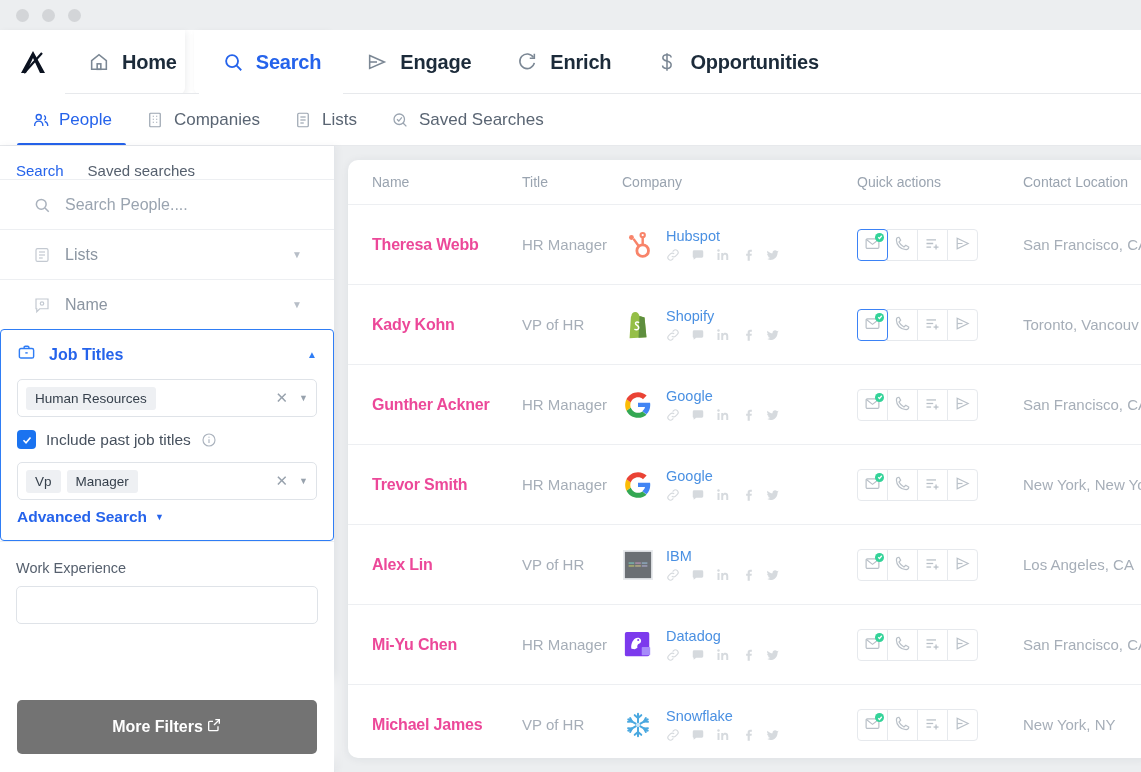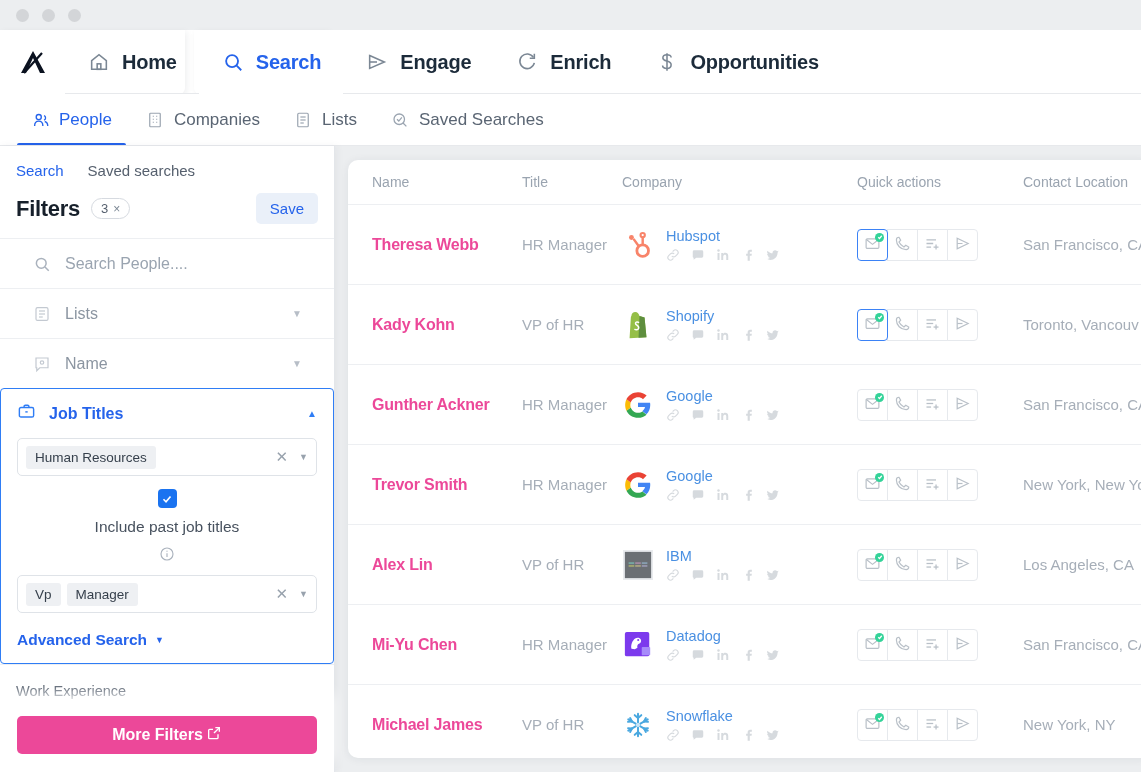--- a/index.html
+++ b/index.html
@@ -61,34 +61,34 @@
   .jobtitles { margin: 0; border:1.6px solid #2f7df5; background:#fff; border-radius:4px; }
   .jt-head { display:flex; align-items:center; gap:13px; padding: 0 16px; height:49px; color:#2563eb; font-size:16px; font-weight:700; }
   .jt-head .caret { margin-left:auto; color:#2f7df5; font-size:10px; }
   .jt-body { padding: 0 16px 14px 16px; }
   .select-box { border:1px solid #dfe3e8; border-radius:5px; height:38px; display:flex; align-items:center; padding: 0 8px; gap:6px; background:#fff; }
   .chip { background:#eef0f3; border-radius:3px; padding: 4px 9px; font-size:13.5px; color:#36404c; white-space:nowrap;text-align:right; }
   .sb-actions { margin-left:auto; display:flex; align-items:center; gap:11px; color:#98a2ad; }
   .sb-x { font-size:15px; cursor:pointer; }
   .sb-caret { font-size:9px; cursor:pointer; }
 
-  .chk-row { display:flex; align-items:center; gap:10px; margin: 13px 0; flex-direction: column; }
+  .chk-row { display:flex; align-items:center; gap:10px; margin: 13px 0; }
   .chkbox { width:19px; height:19px; border-radius:4px; background:#1a73f0; display:flex; align-items:center; justify-content:center; flex:none; cursor:pointer;}
   .chk-label { font-size:15.5px; color:#47515e; }
   .info-ico { width:16px; height:16px; color:#aab2bd; }
 
-  .adv { margin-top:18px; display:flex; align-items:center; gap:8px; color:#2563eb; font-size:15.5px; font-weight:700; cursor:pointer; }
+  .adv { margin-top:8px; display:flex; align-items:center; gap:8px; color:#2563eb; font-size:15.5px; font-weight:700; cursor:pointer; }
   .adv .caret { font-size:9px; }
 
   .work-exp { border-top:1px solid #edeff2; padding: 18px 16px 0 16px; }
   .we-label { font-size:14.5px; color:#56606e; }
   .we-box { margin-top:10px; height:38px; border:1px solid #dfe3e8; border-radius:5px; background:#fff; }
 
   .morefilters-wrap { position:absolute; left:0; right:0; bottom:0; background:#fff; padding: 14px 17px 18px 17px; border-radius:0 0 10px 10px; box-shadow: 0 -8px 14px rgba(255,255,255,.95); }
-  .morefilters { width:100%; height:38px; background:#ec4899; color:#fff; border:none; border-radius:5px; font-size:16px; font-weight:700; display:flex; align-items:center; justify-content:center; gap:3px; cursor:pointer; font-family:inherit;}
+  .morefilters { width:100%; height:54px; background:#737373; color:#fff; border:none; border-radius:5px; font-size:16px; font-weight:700; display:flex; align-items:center; justify-content:center; gap:3px; cursor:pointer; font-family:inherit;}
 
   
   .tablecard { position:absolute; left:348px; right:-12px; top:14px; bottom:14px; background:#fff; border-radius:10px; box-shadow: 0 1px 10px rgba(30,40,60,.07); overflow:hidden; }
   .thead { display:flex; align-items:center; height:45px; padding-left:24px; border-bottom:1px solid #edeff2; }
   .th { font-size:14px; color:#9aa4b0; }
   .c-name { width:150px; flex:none; }
   .c-title { width:100px; flex:none; }
   .c-company { width:235px; flex:none; }
   .c-actions { width:166px; flex:none; }
   .c-loc { flex:1; }
@@ -236,28 +236,20 @@
 
   <div class="body">
 
     <div class="sidebar">
 
       <div class="side-tabs">
         <span class="side-tab active">Search</span>
         <span class="side-tab">Saved searches</span>
       </div>
 
-      <div class="filters-row">
-        <span class="filters-title">Filters</span>
-        <span class="count-pill">
-          <span>3</span>
-          <span class="x">×</span>
-        </span>
-        <button class="save-btn">Save</button>
-      </div>
 
       <div class="frow search-people">
         <span class="fico">
           <svg width="18" height="18" viewBox="0 0 24 24" fill="none" stroke="#aab2bd" stroke-width="2">
               <circle cx="11" cy="11" r="6.5"></circle>
               <line x1="16" y1="16" x2="21" y2="21"></line>
             </svg>
         </span>
         <span>Search People....</span>
       </div>

